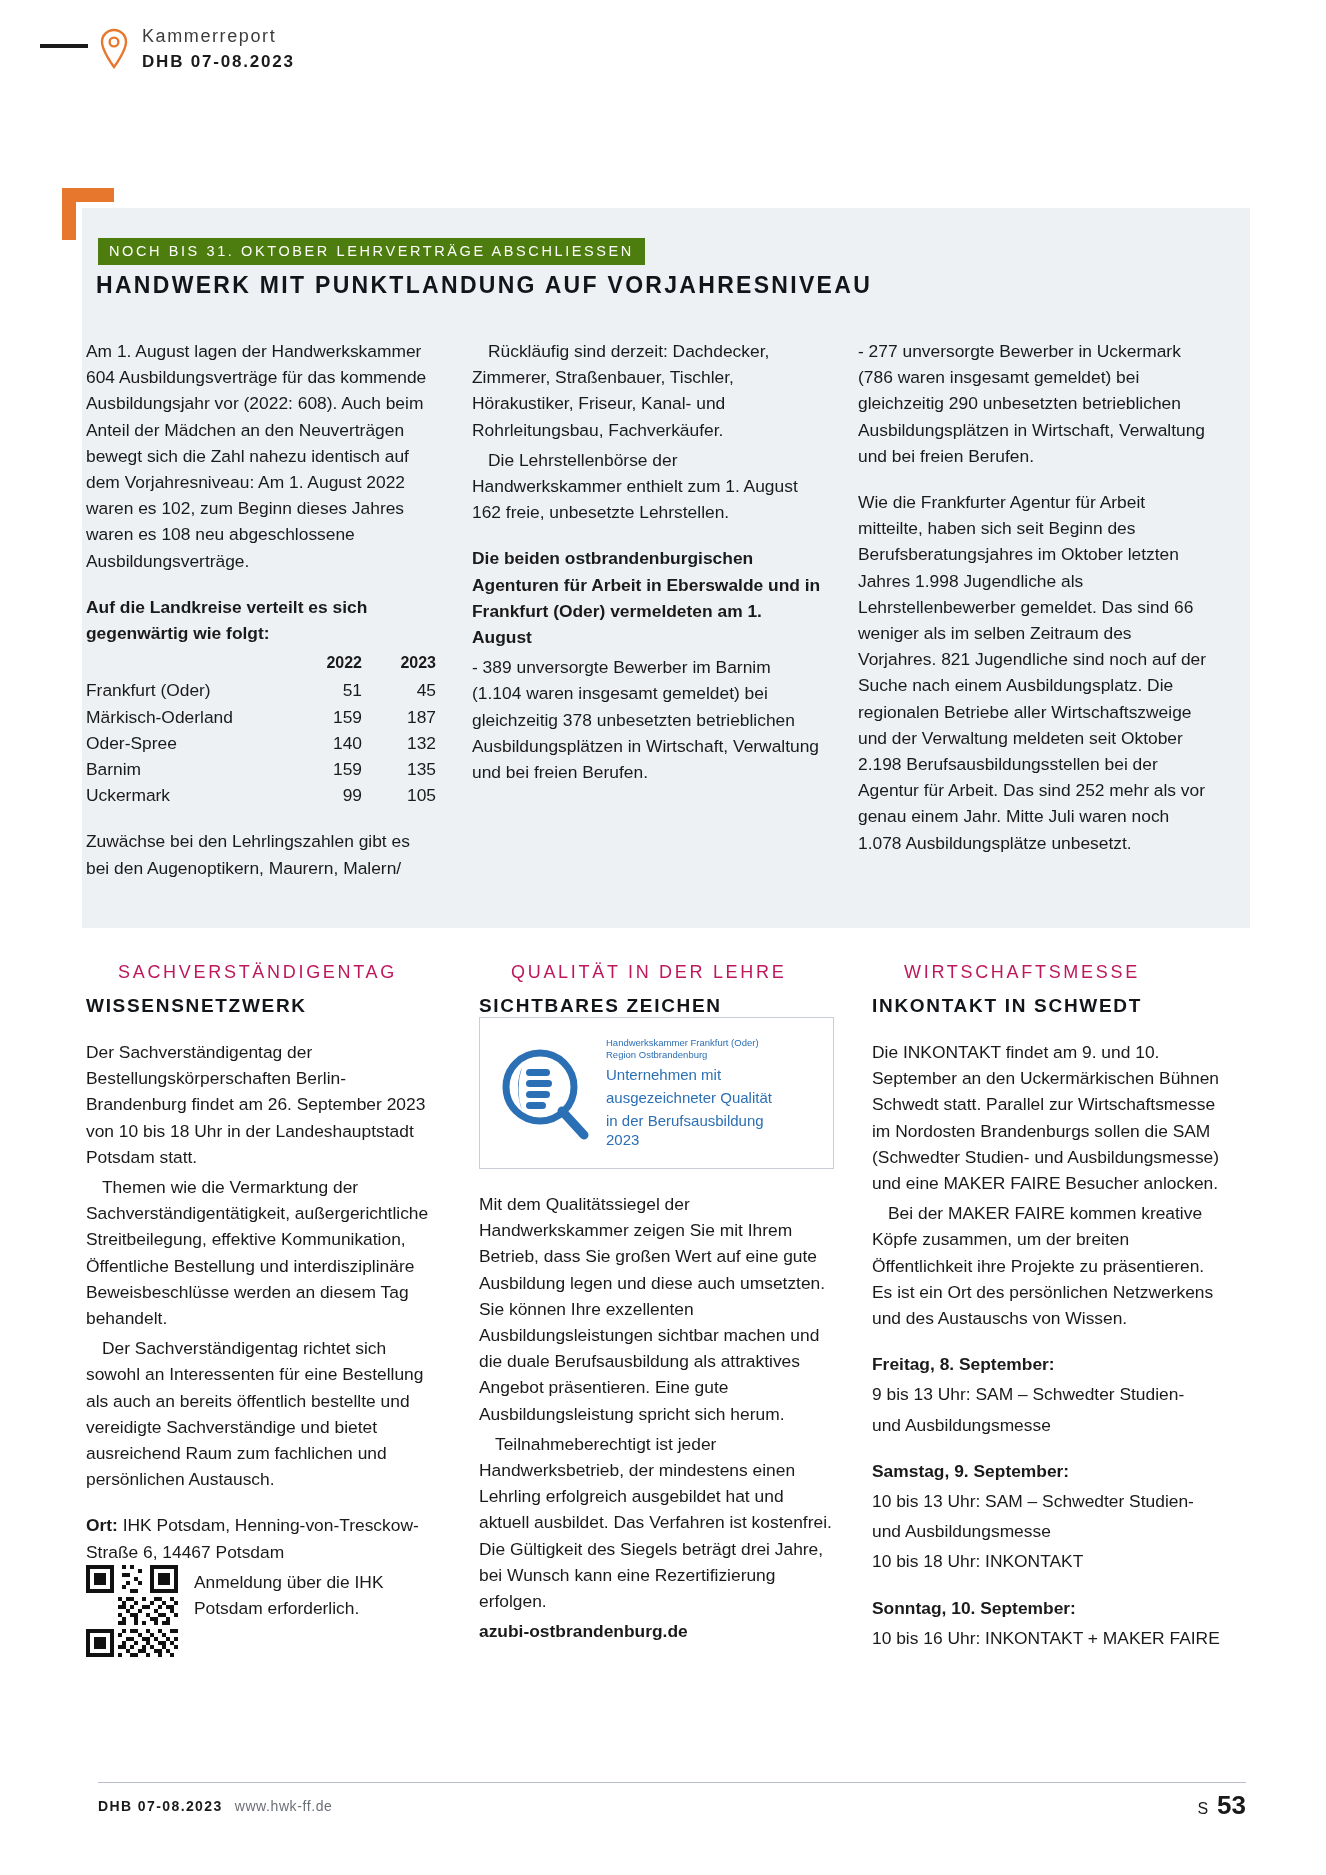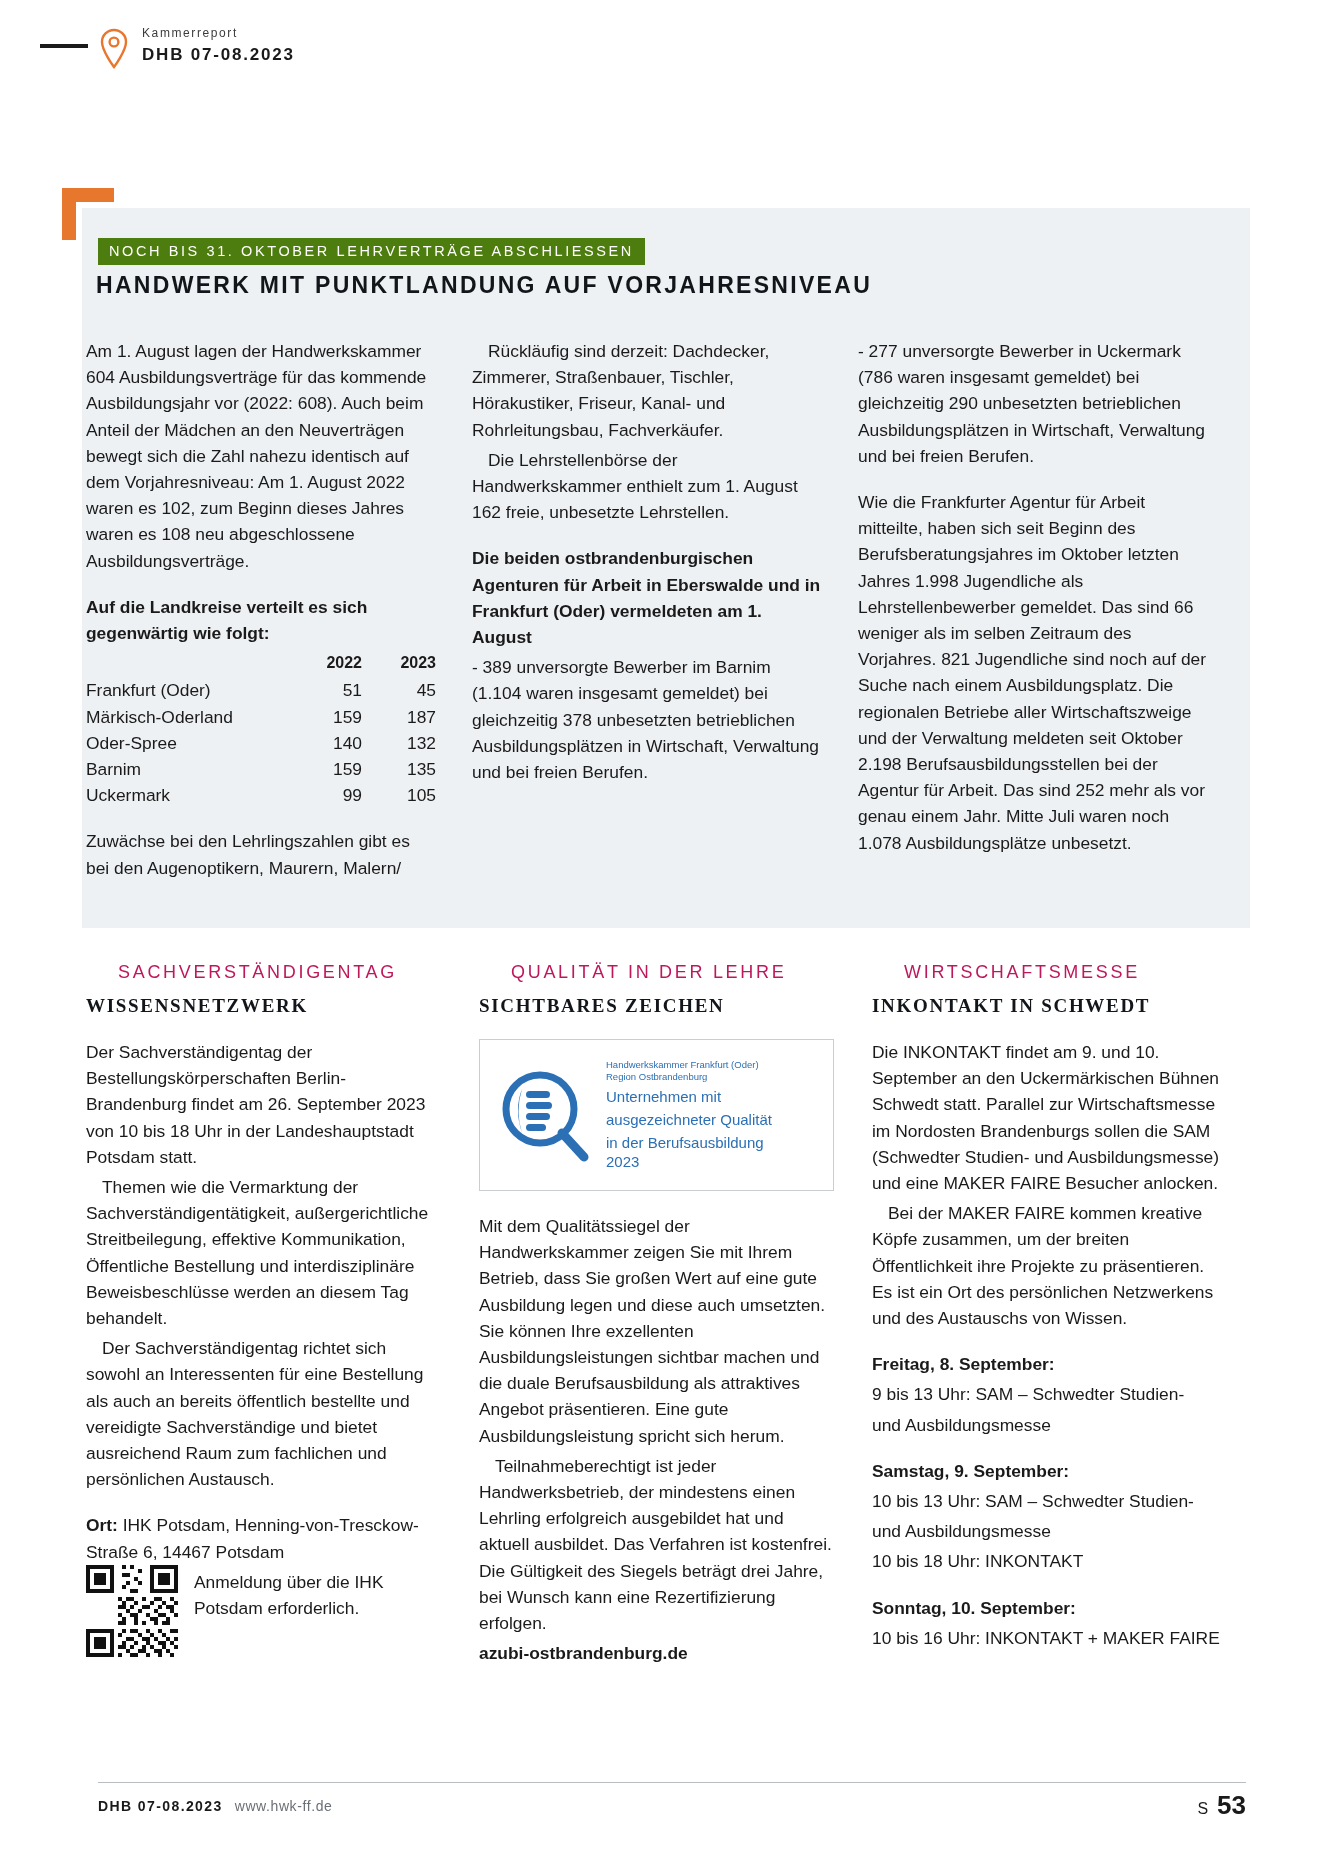--- a/index.html
+++ b/index.html
@@ -44,21 +44,21 @@
     flex: none;
     margin-top: 2px;
   }
   .pin-icon svg { display: block; }
   .header-text {
     display: flex;
     flex-direction: column;
     gap: 5px;
   }
   .kammerreport {
-    font-size: 12px;
+    font-size: 18px;
     letter-spacing: 1.6px;
     color: #3c3c3c;
   }
   .dhb-date {
     font-size: 17px;
     font-weight: bold;
     letter-spacing: 1.8px;
     color: #1a1a1a;
   }
 
@@ -179,27 +179,25 @@
     color: #be185d;
     text-transform: uppercase;
     margin-left: 32px;
   }
   .sec-title {
     font-size: 19px;
     font-weight: bold;
     letter-spacing: 1.7px;
     color: #12161a;
     margin-top: 12px;
-    font-family: Liberation Serif, serif;
   }
   .sec-body { margin-top: 22px; }
 
   
   .seal-box {
-    margin-top: 22px;
     width: 355px;
     height: 152px;
     border: 1px solid #c9ced4;
     background: #ffffff;
     display: flex;
     align-items: center;
     gap: 10px;
     padding: 0 12px;
     box-sizing: border-box;
   }

